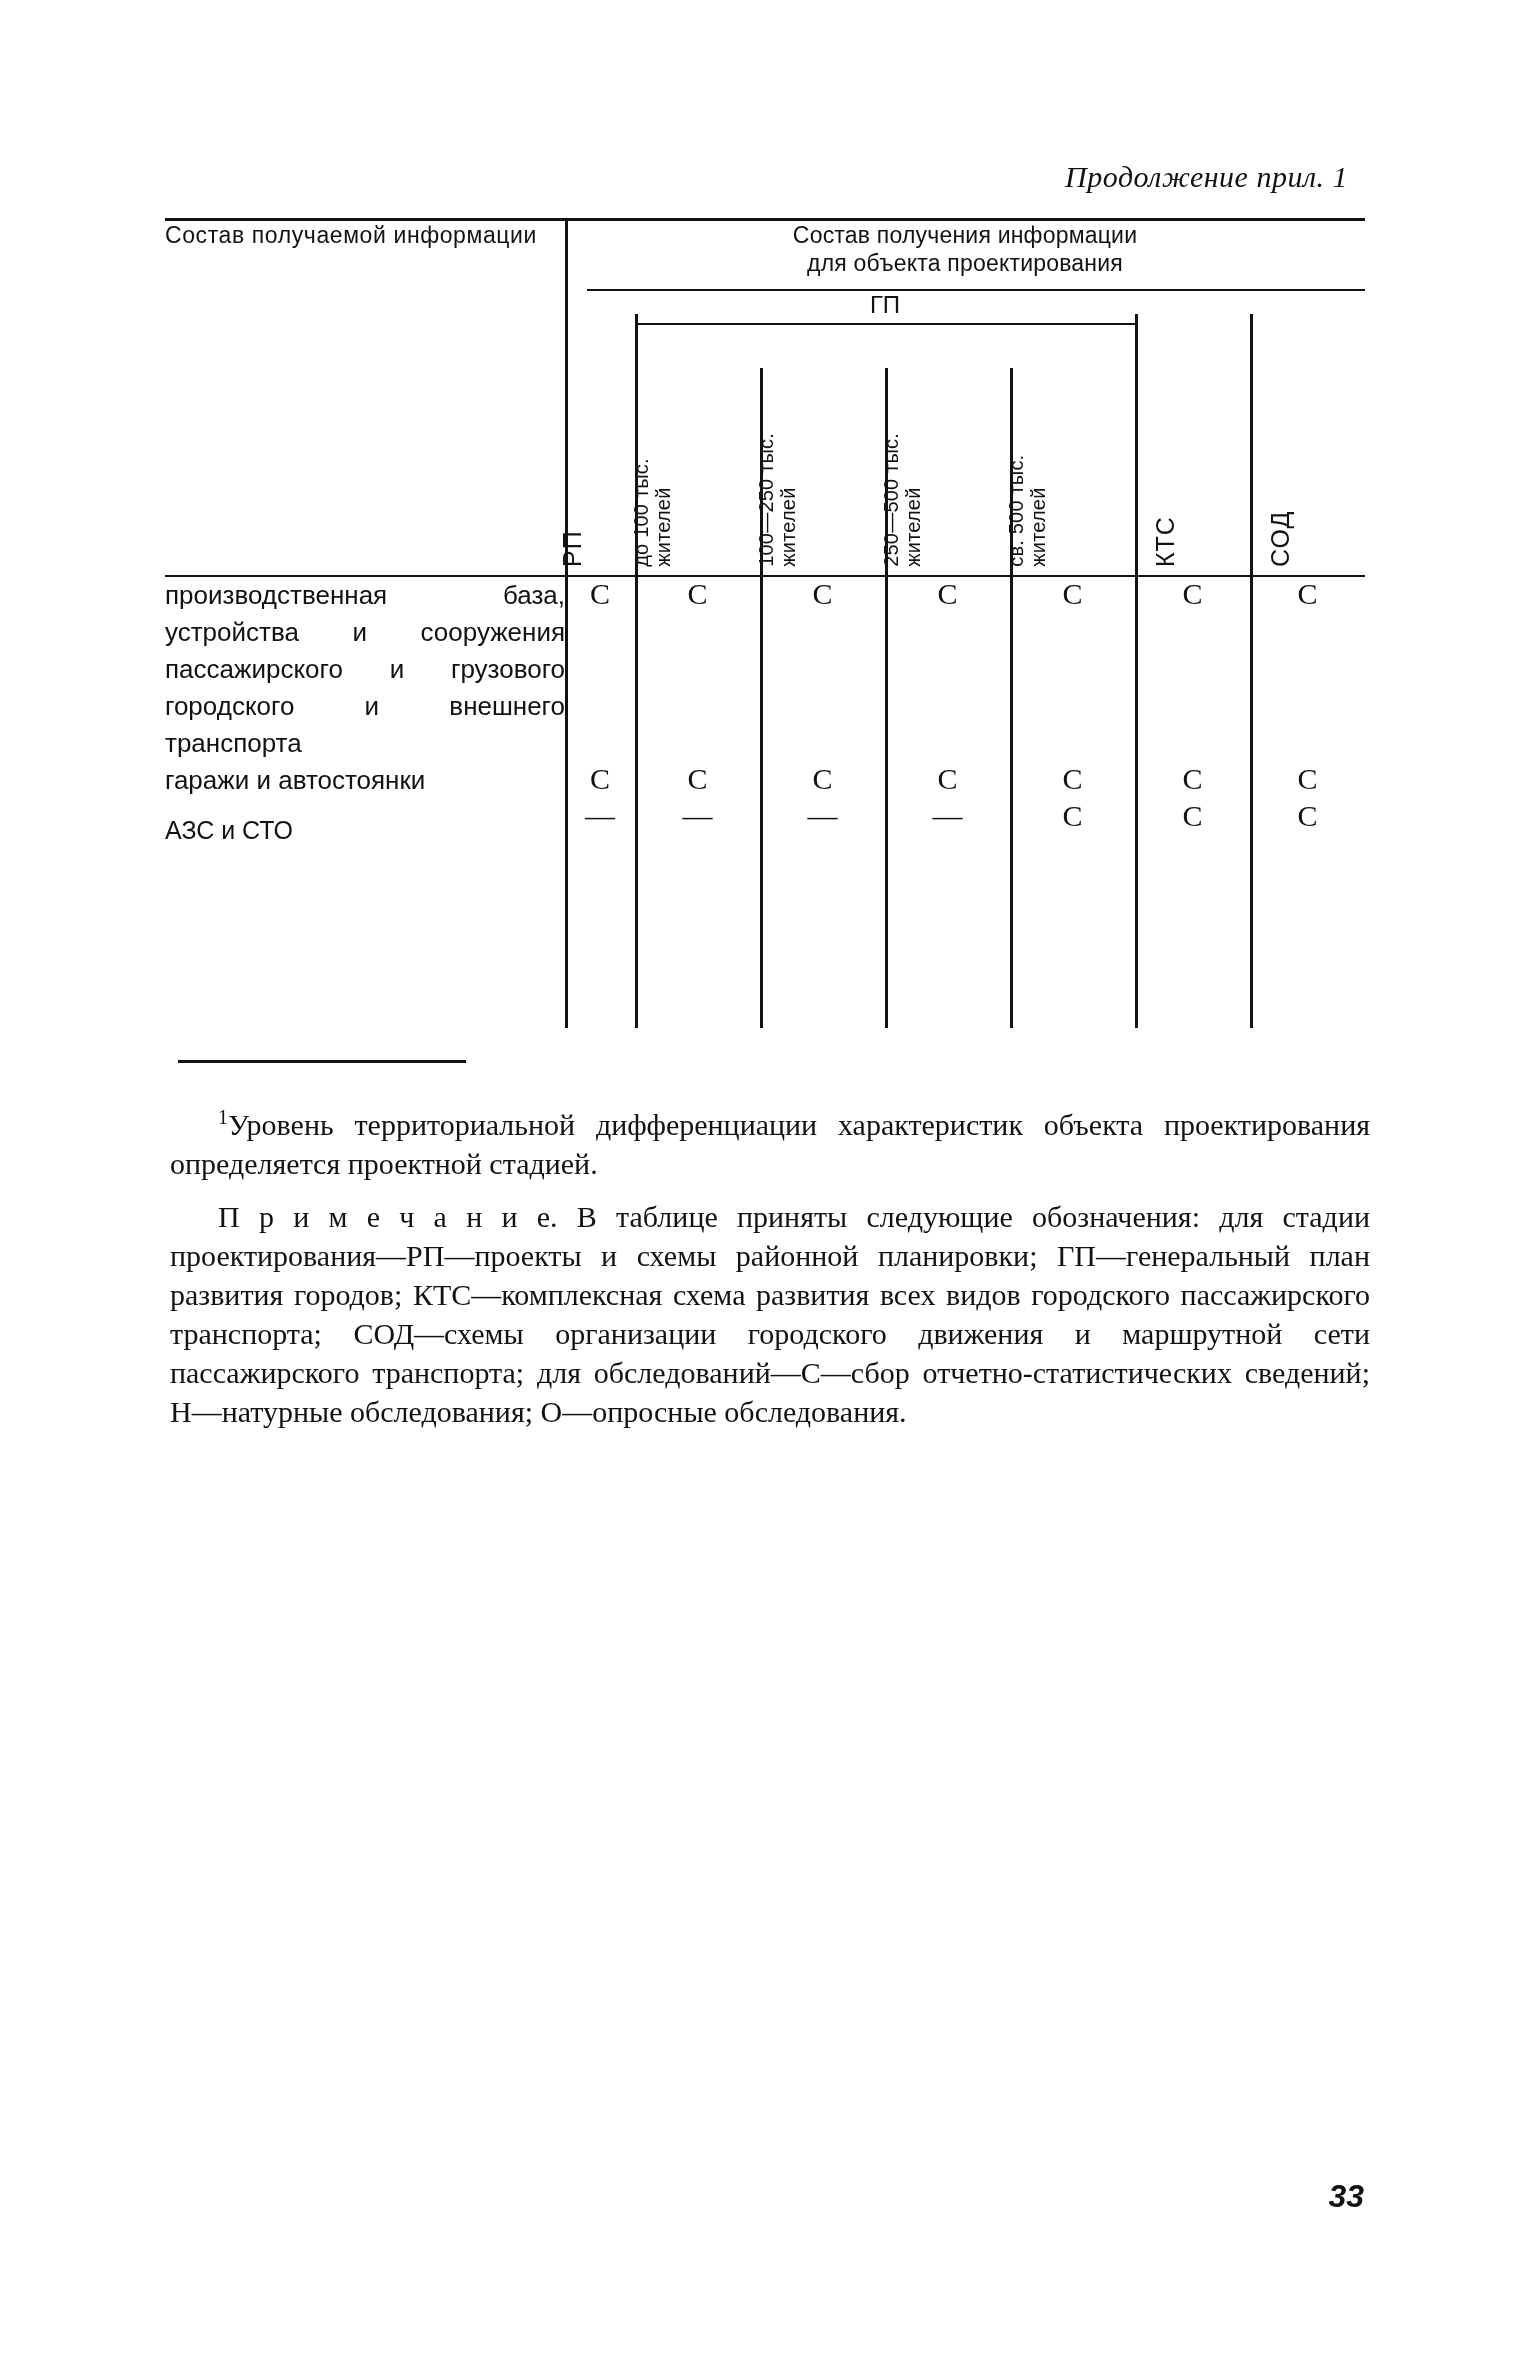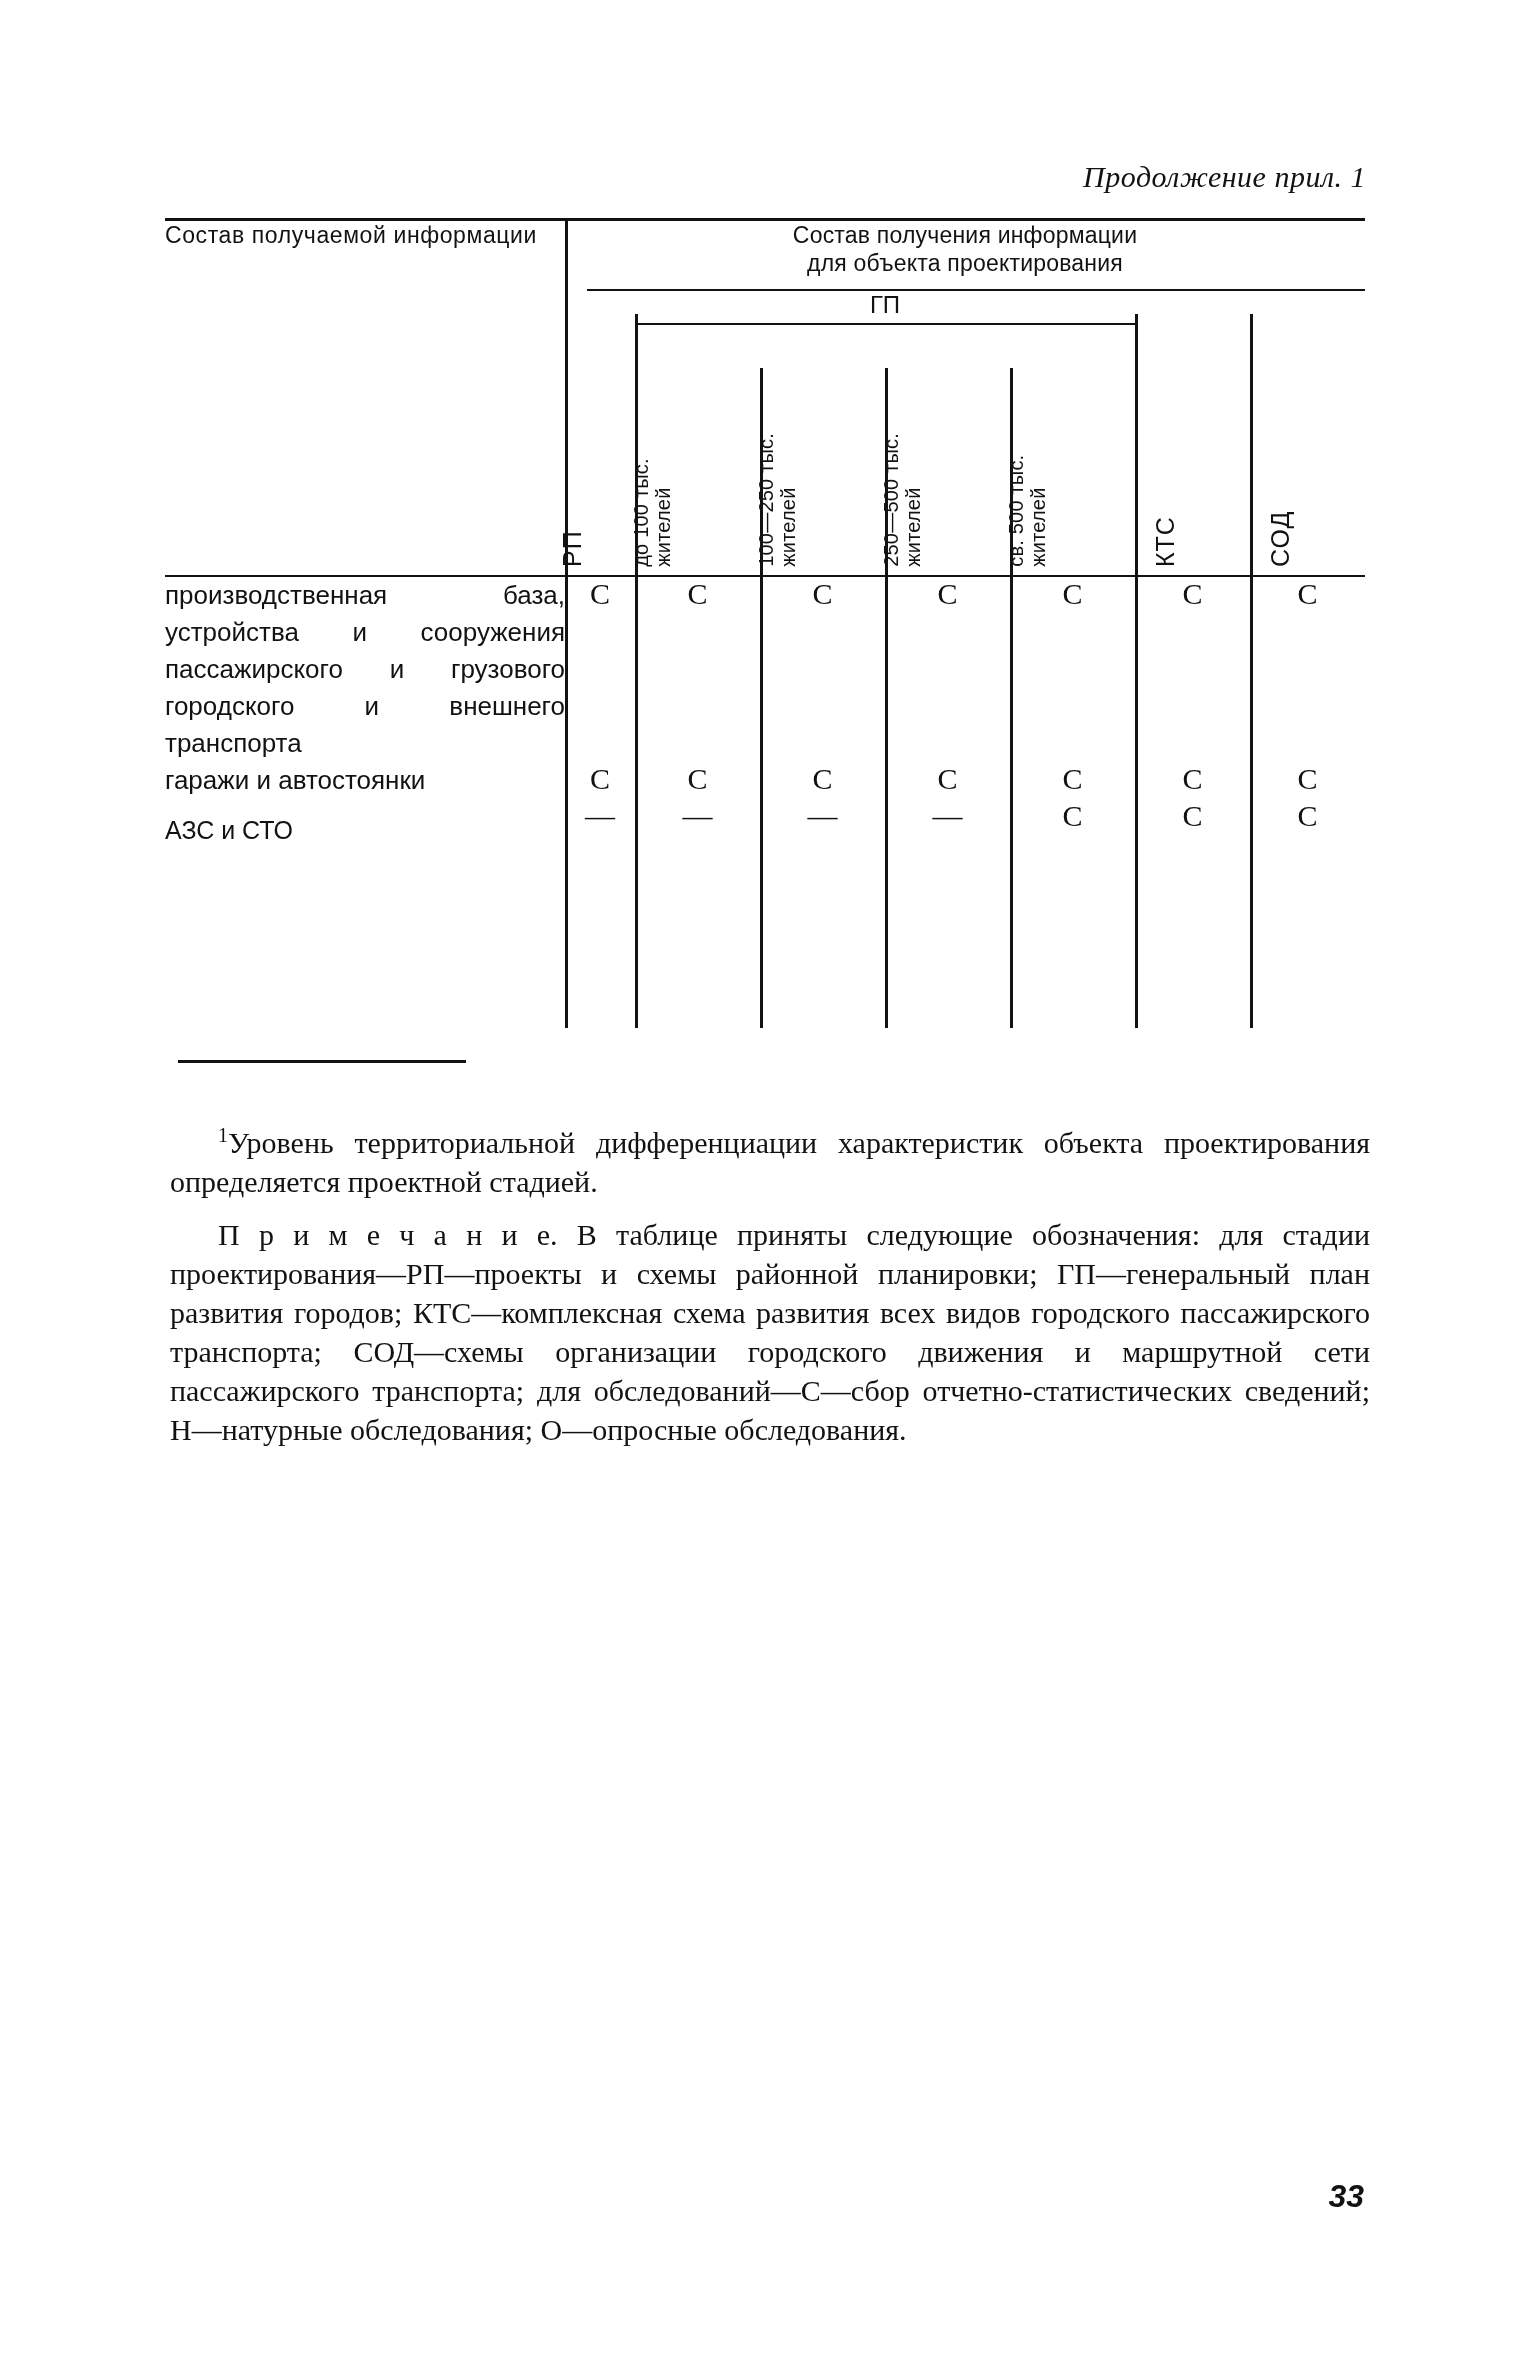--- a/index.html
+++ b/index.html
@@ -18,21 +18,21 @@
   .page {
     position: absolute;
     left: 0; top: 0;
     width: 1536px;
     height: 2361px;
   }
 
   
   .running-head {
     position: absolute;
-    right: 170px;
+    right: 188px;
     top: 160px;
     font-style: italic;
     font-size: 30px;
     letter-spacing: 0.5px;
     white-space: nowrap;
   }
 
   
   .tbl-wrap {
     position: absolute;
@@ -157,21 +157,20 @@
   
   .notes {
     position: absolute;
     left: 170px;
     top: 1105px;
     width: 1200px;
     font-size: 30px;
     line-height: 1.30;
     text-align: justify;
     text-align-last: left;
-    margin-top: 18px;
   }
   .notes p {
     margin: 0 0 14px 0;
     text-indent: 48px;
   }
   sup.fn {
     font-size: 20px;
     vertical-align: super;
     line-height: 0;
   }

